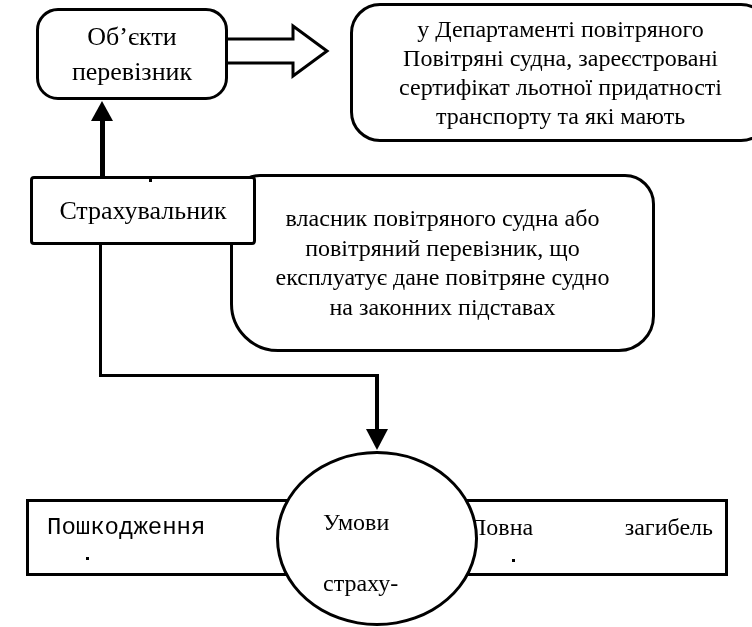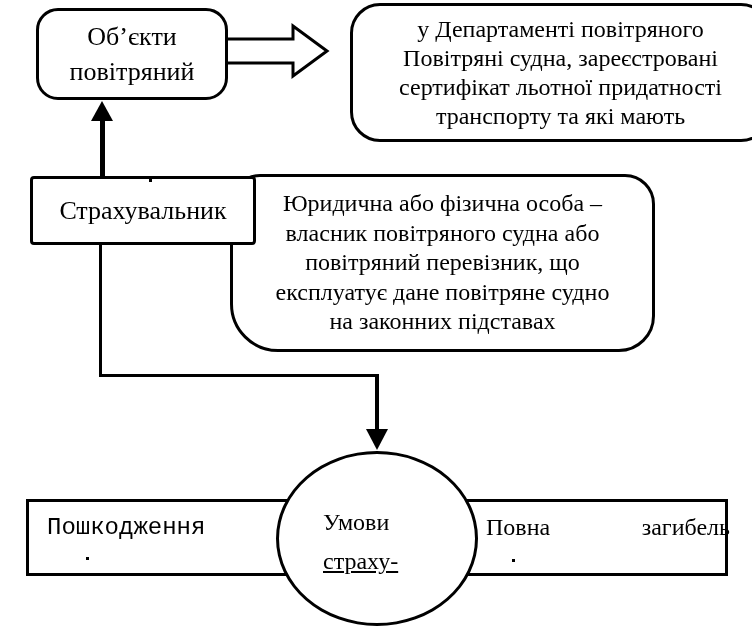--- a/index.html
+++ b/index.html
@@ -38,57 +38,56 @@
   .conn-h{position:absolute;left:99px;top:374px;width:280px;height:3px;background:#000;}
   .conn-v2{position:absolute;left:375px;top:374px;width:4px;height:58px;background:#000;}
   .down-head{position:absolute;left:366px;top:429px;width:0;height:0;
     border-left:11px solid transparent;border-right:11px solid transparent;
     border-top:21px solid #000;}
 
   
   .band{left:26px;top:499px;width:702px;height:77px;z-index:0;}
   .band .cell-damage{position:absolute;left:18px;top:12px;font-size:24px;font-family:Liberation Mono, monospace;}
   .band .cell-loss{position:absolute;left:440px;top:12px;width:244px;
-    display:flex;justify-content:space-between;font-size:24px;margin-left:17px;}
+    display:flex;justify-content:space-between;font-size:24px;}
 
   
   .circle{left:276px;top:451px;width:202px;height:175px;border-radius:50%;z-index:2;
     font-size:24px;}
   .circle .l1{position:absolute;left:44px;top:55px;}
-  .circle .l2{position:absolute;left:44px;top:94px;text-decoration:underline;}
+  .circle .l2{position:absolute;left:44px;top:116px;}
 
   
   .stray{position:absolute;background:#000;z-index:4;}
   .stray.m1{left:149px;top:177px;width:3px;height:5px;}
   .stray.m2{left:86px;top:557px;width:3px;height:3px;}
   .stray.m3{left:512px;top:559px;width:3px;height:3px;}
 </style>
 </head>
 <body>
 
 <div id="stage">
 
   <div class="node center box-objects">
     <div>Об’єкти</div>
-    <div>повітряний</div>
+    <div>перевізник</div>
   </div>
 
   <svg class="block-arrow" viewBox="0 0 132 58">
     <polygon points="1,17 95,17 95,4 129,29 95,54 95,41 1,41" fill="#ffffff" stroke="#000000" stroke-width="3" stroke-linejoin="miter"></polygon>
   </svg>
 
   <div class="node center box-aircraft">
     <div>у Департаменті повітряного</div>
     <div>Повітряні судна, зареєстровані</div>
     <div>сертифікат льотної придатності</div>
     <div>транспорту та які мають</div>
   </div>
 
   <div class="node center box-legal">
-    <div>Юридична або фізична особа –</div>
     <div>власник повітряного судна або</div>
     <div>повітряний перевізник, що</div>
     <div>експлуатує дане повітряне судно</div>
     <div>на законних підставах</div>
   </div>
 
   <div class="node center box-insured">
     <div>Страхувальник</div>
   </div>
 

